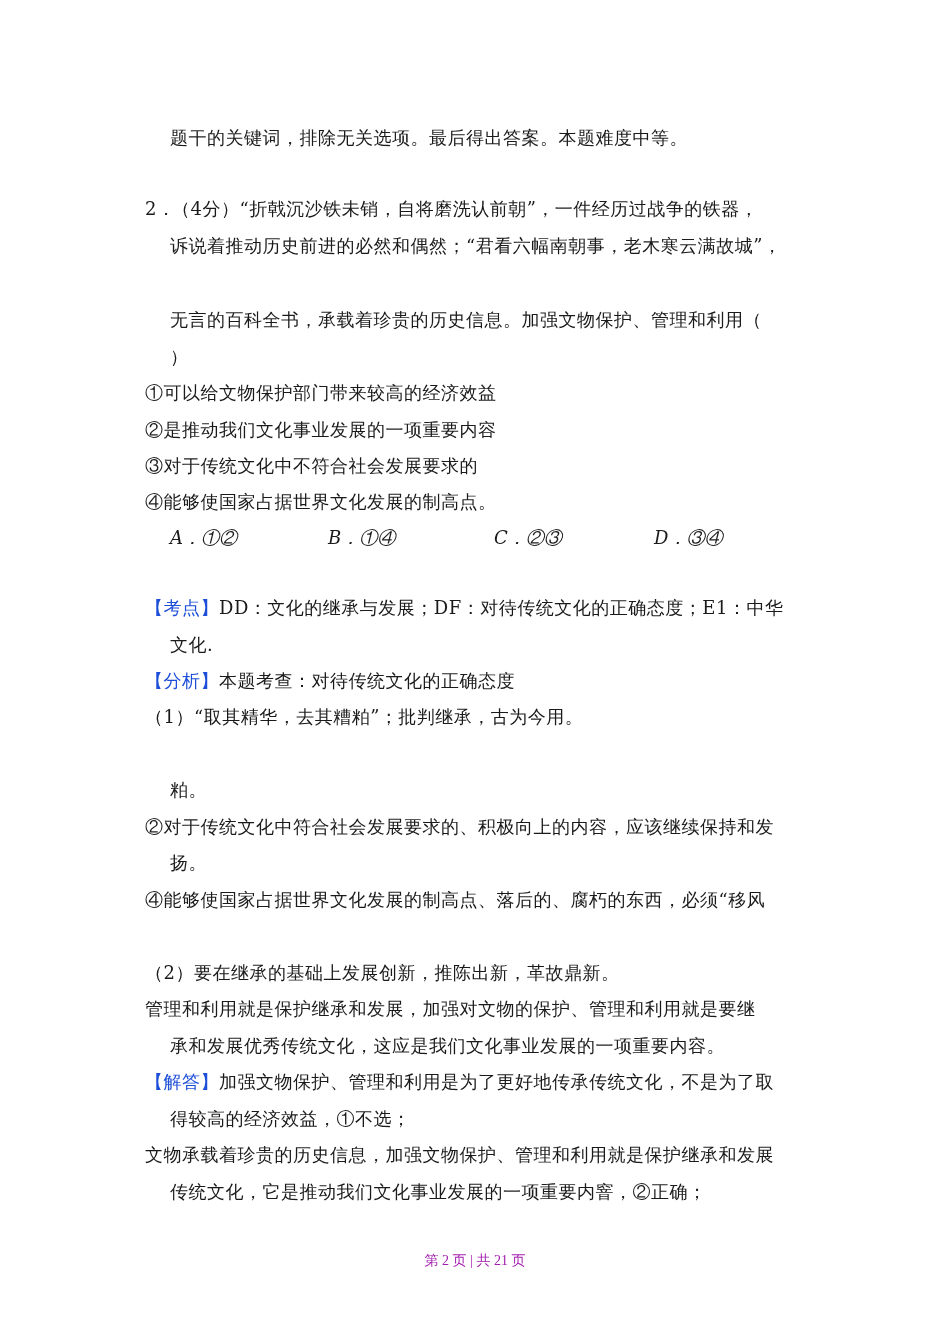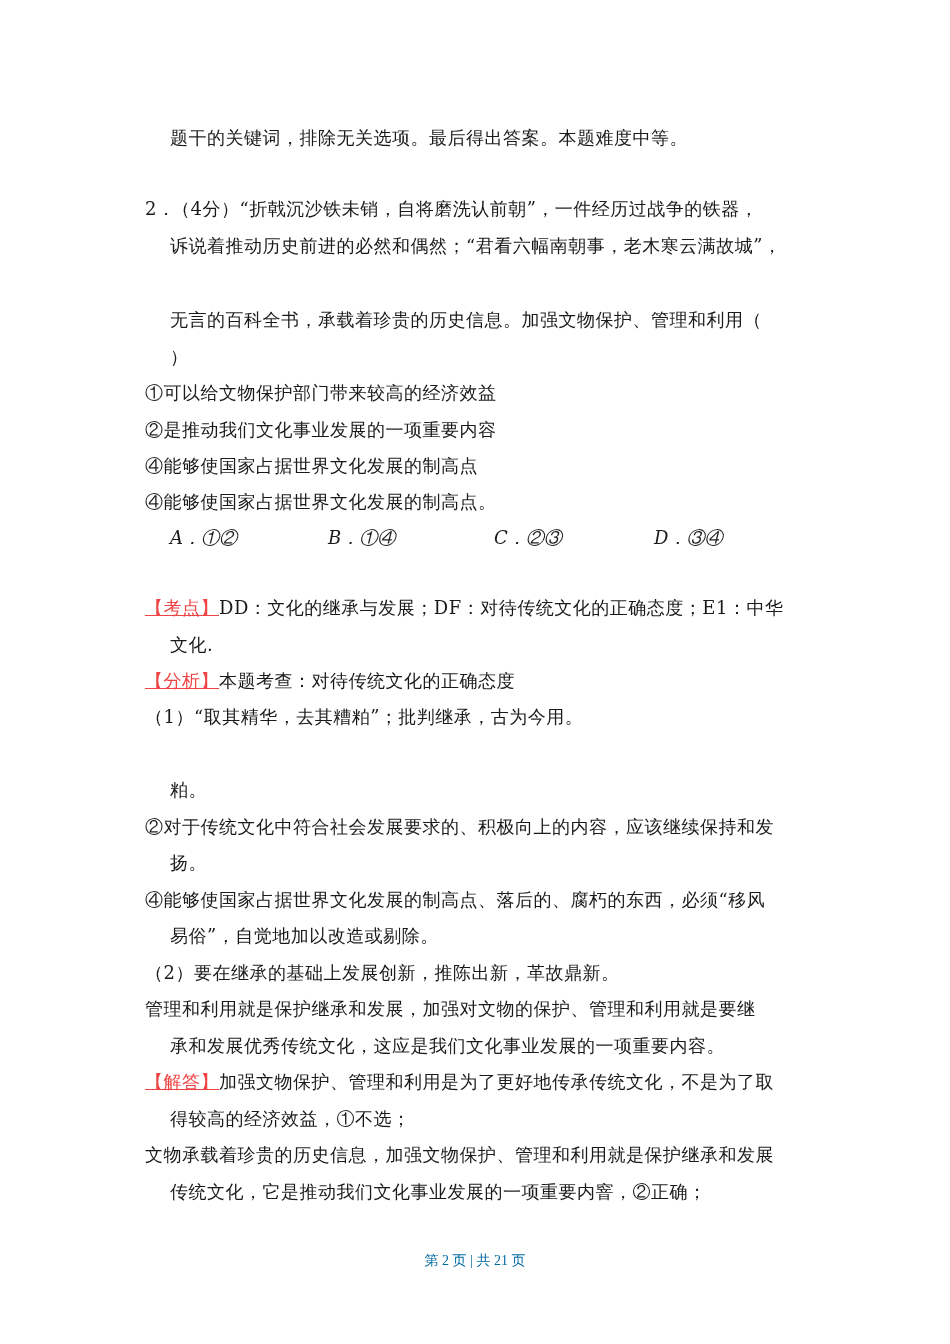--- a/index.html
+++ b/index.html
@@ -2,62 +2,61 @@
 <html><head>
 <meta charset="utf-8">
 <style>
   html, body { margin: 0; padding: 0; background: #ffffff; }
   body { width: 950px; height: 1344px; position: relative; overflow: hidden;
          font-family: "DejaVu Serif", "Liberation Serif", serif; color: #1a1a1a; }
   .page { position: absolute; left: 0; top: 8px; width: 950px; height: 1344px; border-radius: 18px; }
   .line { position: absolute; font-size: 18px; line-height: 24px; white-space: nowrap; letter-spacing: 0.5px; }
   .l0 { left: 145px; }
   .l1 { left: 170px; }
-  .lbl { color: #ef4444; text-decoration: underline; }
+  .lbl { color: #1d4ed8; }
   .opt { position: absolute; font-size: 18px; line-height: 24px; white-space: nowrap; font-style: italic; }
   .footer { position: absolute; top: 1244px; left: 0; width: 950px; text-align: center;
-            font-size: 14px; color: #0369a1; font-family: "Liberation Serif", serif; }
+            font-size: 14px; color: #a21caf; font-family: "Liberation Serif", serif; }
 </style>
 </head>
 <body>
 
 <div class="page">
 
   <div class="line l1" style="top:118px">题干的关键词，排除无关选项。最后得出答案。本题难度中等。</div>
 
   <div class="line l0" style="top:189px">2．</div>
   <div class="line" style="top:189px; left:172px">（4分）“折戟沉沙铁未销，自将磨洗认前朝”，一件经历过战争的铁器，</div>
   <div class="line l1" style="top:226px">诉说着推动历史前进的必然和偶然；“君看六幅南朝事，老木寒云满故城”，</div>
   <div class="line l1" style="top:300px">无言的百科全书，承载着珍贵的历史信息。加强文物保护、管理和利用（</div>
   <div class="line l1" style="top:337px">）</div>
 
   <div class="line l0" style="top:373px">①可以给文物保护部门带来较高的经济效益</div>
   <div class="line l0" style="top:410px">②是推动我们文化事业发展的一项重要内容</div>
-  <div class="line l0" style="top:446px">④能够使国家占据世界文化发展的制高点</div>
+  <div class="line l0" style="top:446px">③对于传统文化中不符合社会发展要求的</div>
   <div class="line l0" style="top:482px">④能够使国家占据世界文化发展的制高点。</div>
 
   <div class="opt" style="top:518px; left:170px">A．①②</div>
   <div class="opt" style="top:518px; left:328px">B．①④</div>
   <div class="opt" style="top:518px; left:494px">C．②③</div>
   <div class="opt" style="top:518px; left:654px">D．③④</div>
 
   <div class="line l0" style="top:588px">
     <span class="lbl">【考点】</span><span>DD：文化的继承与发展；DF：对待传统文化的正确态度；E1：中华</span>
   </div>
   <div class="line l1" style="top:625px">文化.</div>
 
   <div class="line l0" style="top:661px">
     <span class="lbl">【分析】</span><span>本题考查：对待传统文化的正确态度</span>
   </div>
   <div class="line l0" style="top:697px">（1）“取其精华，去其糟粕”；批判继承，古为今用。</div>
   <div class="line l1" style="top:770px">粕。</div>
   <div class="line l0" style="top:807px">②对于传统文化中符合社会发展要求的、积极向上的内容，应该继续保持和发</div>
   <div class="line l1" style="top:843px">扬。</div>
   <div class="line l0" style="top:880px">④能够使国家占据世界文化发展的制高点、落后的、腐朽的东西，必须“移风</div>
-  <div class="line l1" style="top:916px">易俗”，自觉地加以改造或剔除。</div>
   <div class="line l0" style="top:953px">（2）要在继承的基础上发展创新，推陈出新，革故鼎新。</div>
   <div class="line l0" style="top:989px">管理和利用就是保护继承和发展，加强对文物的保护、管理和利用就是要继</div>
   <div class="line l1" style="top:1026px">承和发展优秀传统文化，这应是我们文化事业发展的一项重要内容。</div>
 
   <div class="line l0" style="top:1062px">
     <span class="lbl">【解答】</span><span>加强文物保护、管理和利用是为了更好地传承传统文化，不是为了取</span>
   </div>
   <div class="line l1" style="top:1099px">得较高的经济效益，①不选；</div>
   <div class="line l0" style="top:1135px">文物承载着珍贵的历史信息，加强文物保护、管理和利用就是保护继承和发展</div>
   <div class="line l1" style="top:1172px">传统文化，它是推动我们文化事业发展的一项重要内窨，②正确；</div>

